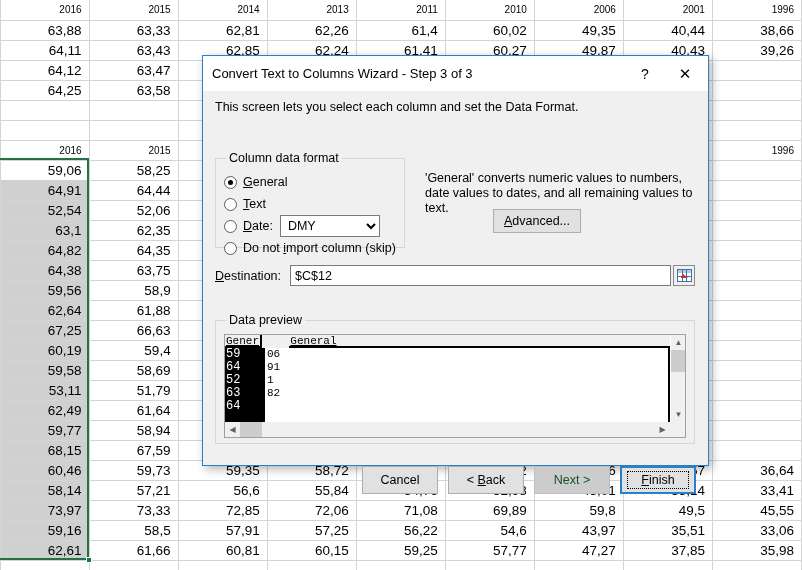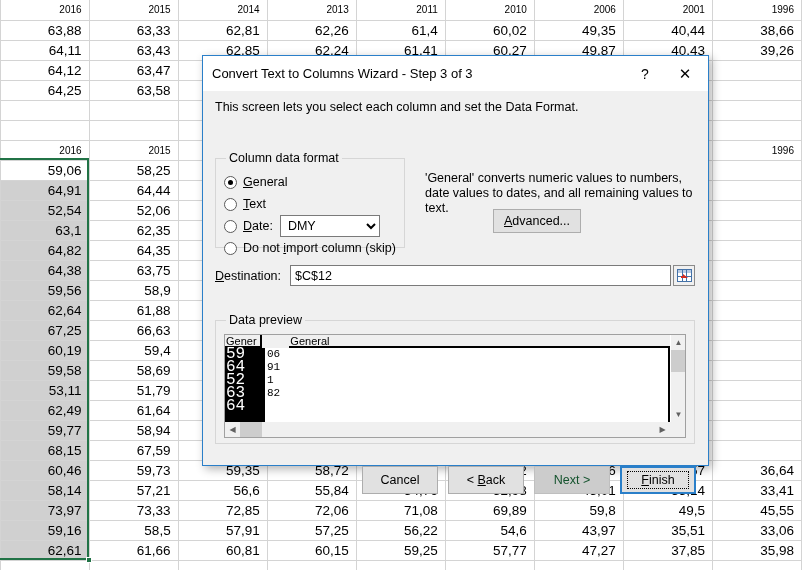--- a/index.html
+++ b/index.html
@@ -181,37 +181,37 @@
     border: 1px solid #a0a0a0;
     overflow: hidden;
   }
   .pv-scroll-area {
     position: absolute; left: 0; top: 0; right: 15px; bottom: 15px;
     overflow: hidden;
     background: #f0f0f0;
   }
   .pv-headrow {
     height: 13px; display: flex;
-    font-family: Liberation Sans, sans-serif;
+    font-family: Liberation Mono, monospace;
     font-size: 11px;
     background: #f0f0f0;
     gap: 27px;
   }
   .pv-hcell {
     border-bottom: 2px solid #000;
     padding-left: 1px;
     overflow: hidden; white-space: nowrap;
     text-decoration: underline;
   }
   .pv-hcell.c1 { width: 40px; border-right: 2px solid #000; color:#000; }
   .pv-hcell.c2 { width: 410px; }
   .pv-grid { display: flex; background: #fff; height: 76px; }
   .pv-col1 {
     width: 40px; background: #000; color: #ffffff;
-    font-family: "Liberation Mono", monospace; font-size: 16px;
+    font-family: "Liberation Mono", monospace; font-size: 12px;
     border-right: 2px solid #000;
     padding-left: 1px;
   }
   .pv-col2 {
     flex: 1; background: #fff; color: #000;
     font-family: "Liberation Mono", monospace; font-size: 11px;
     padding-left: 2px;
     border-right: 2px solid #000;
   }
   .pv-cell { height: 13px; line-height: 13px; white-space: nowrap; }

